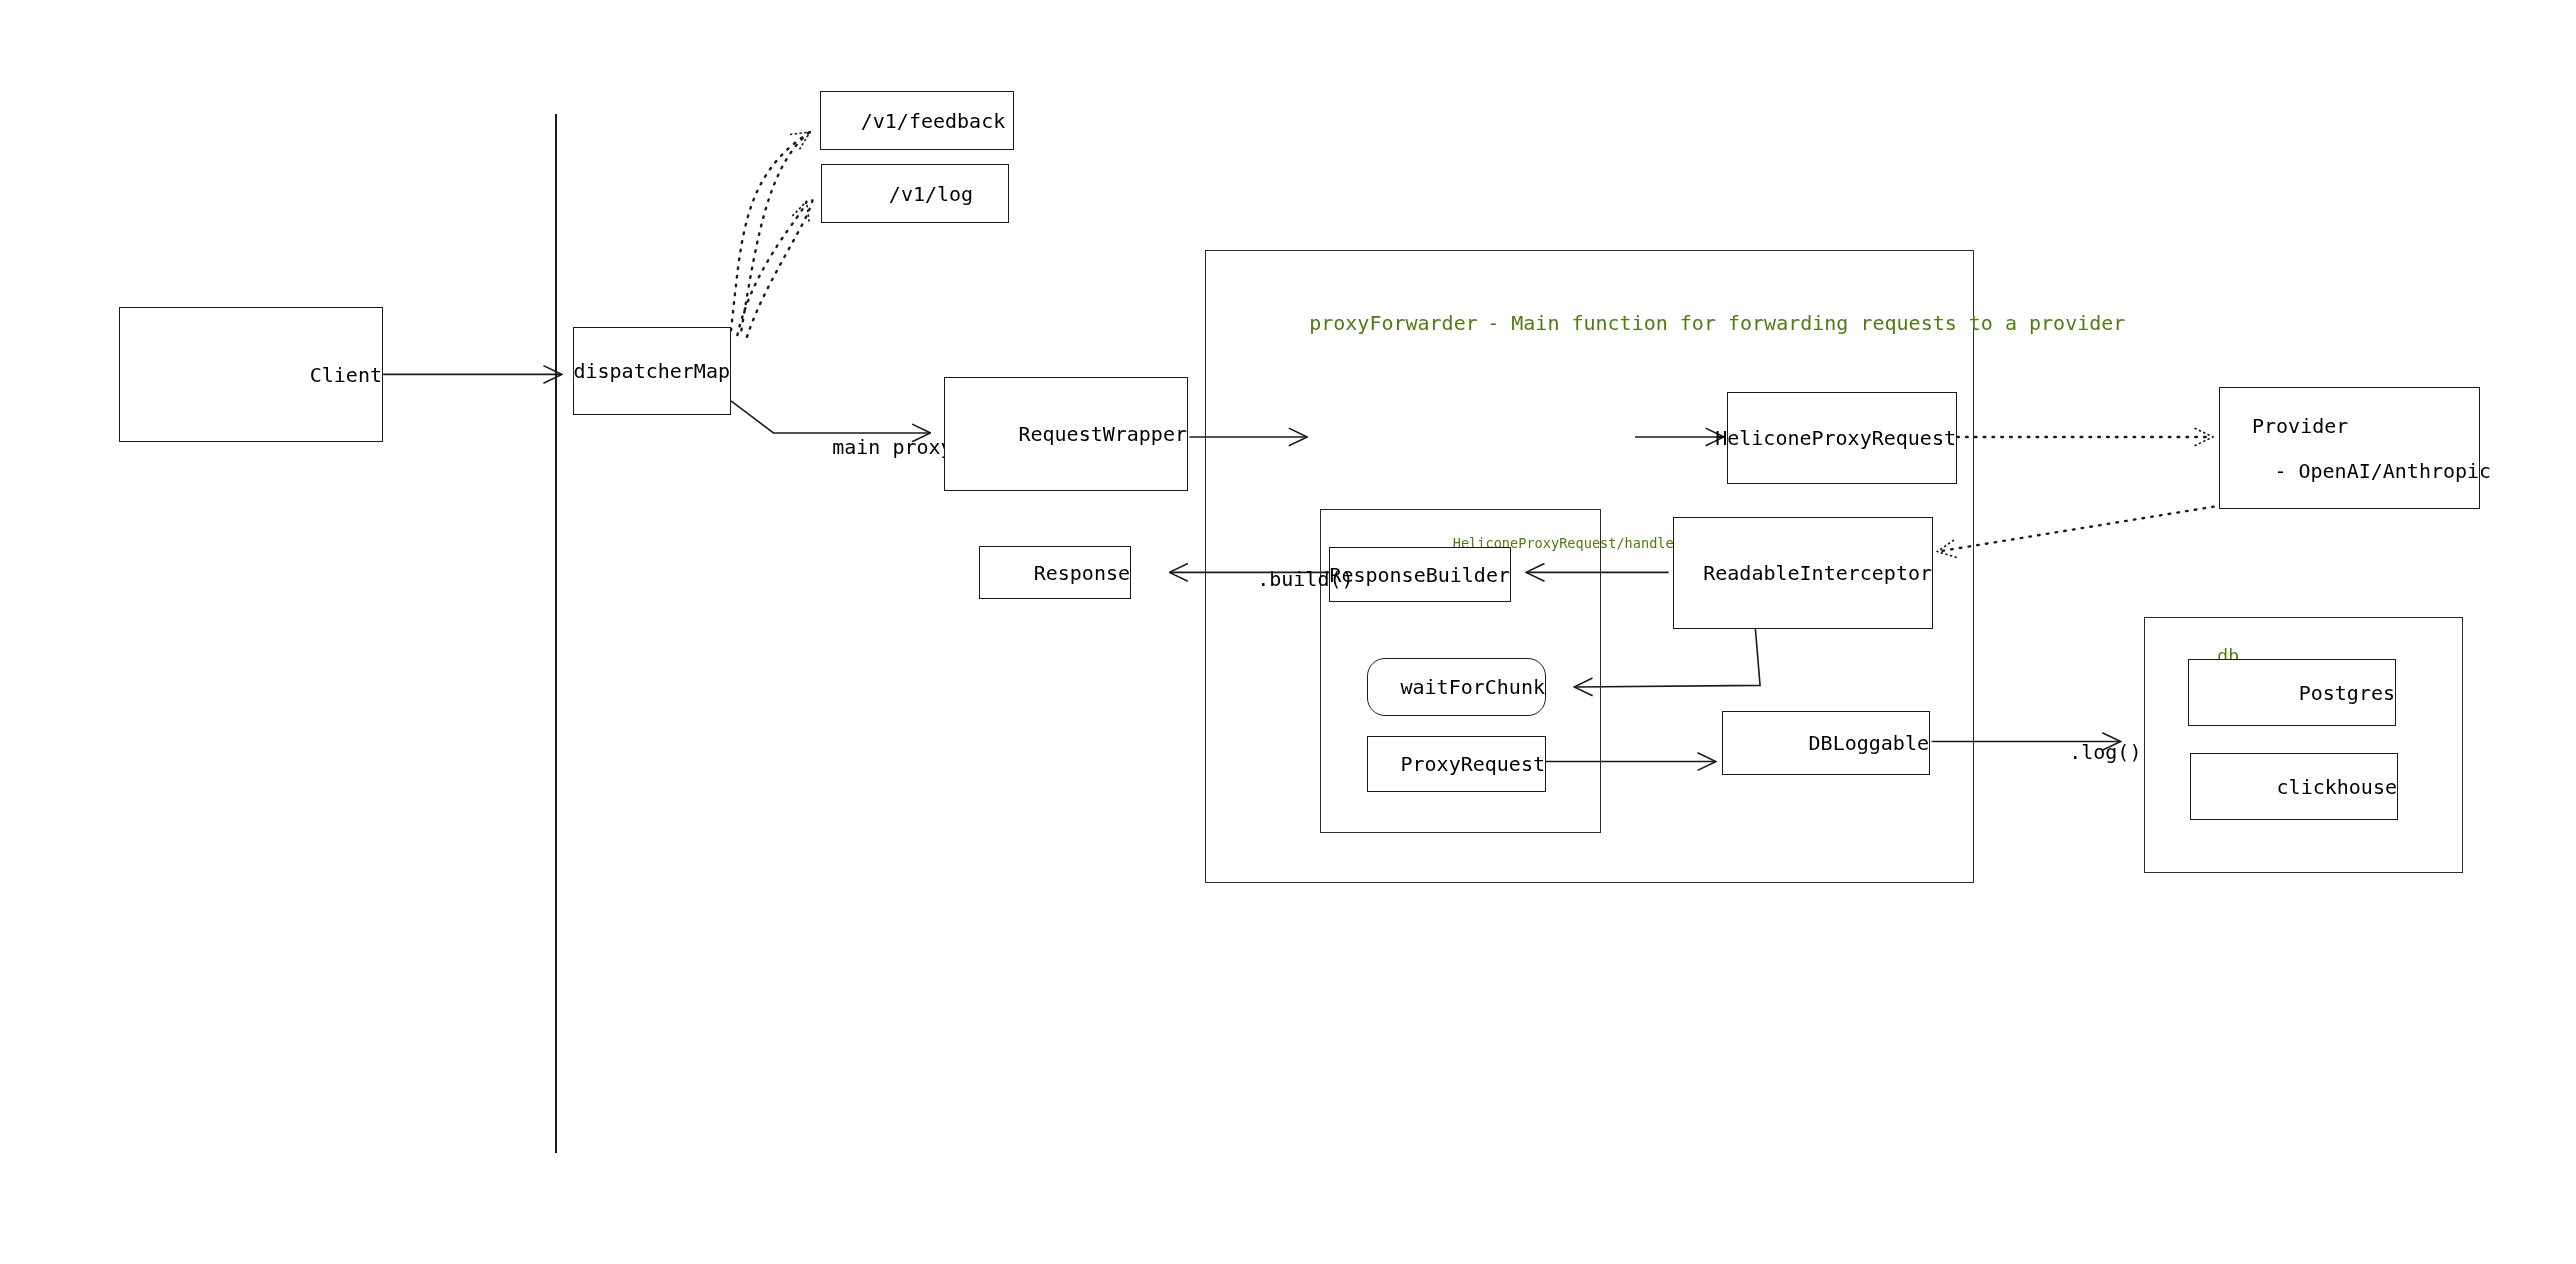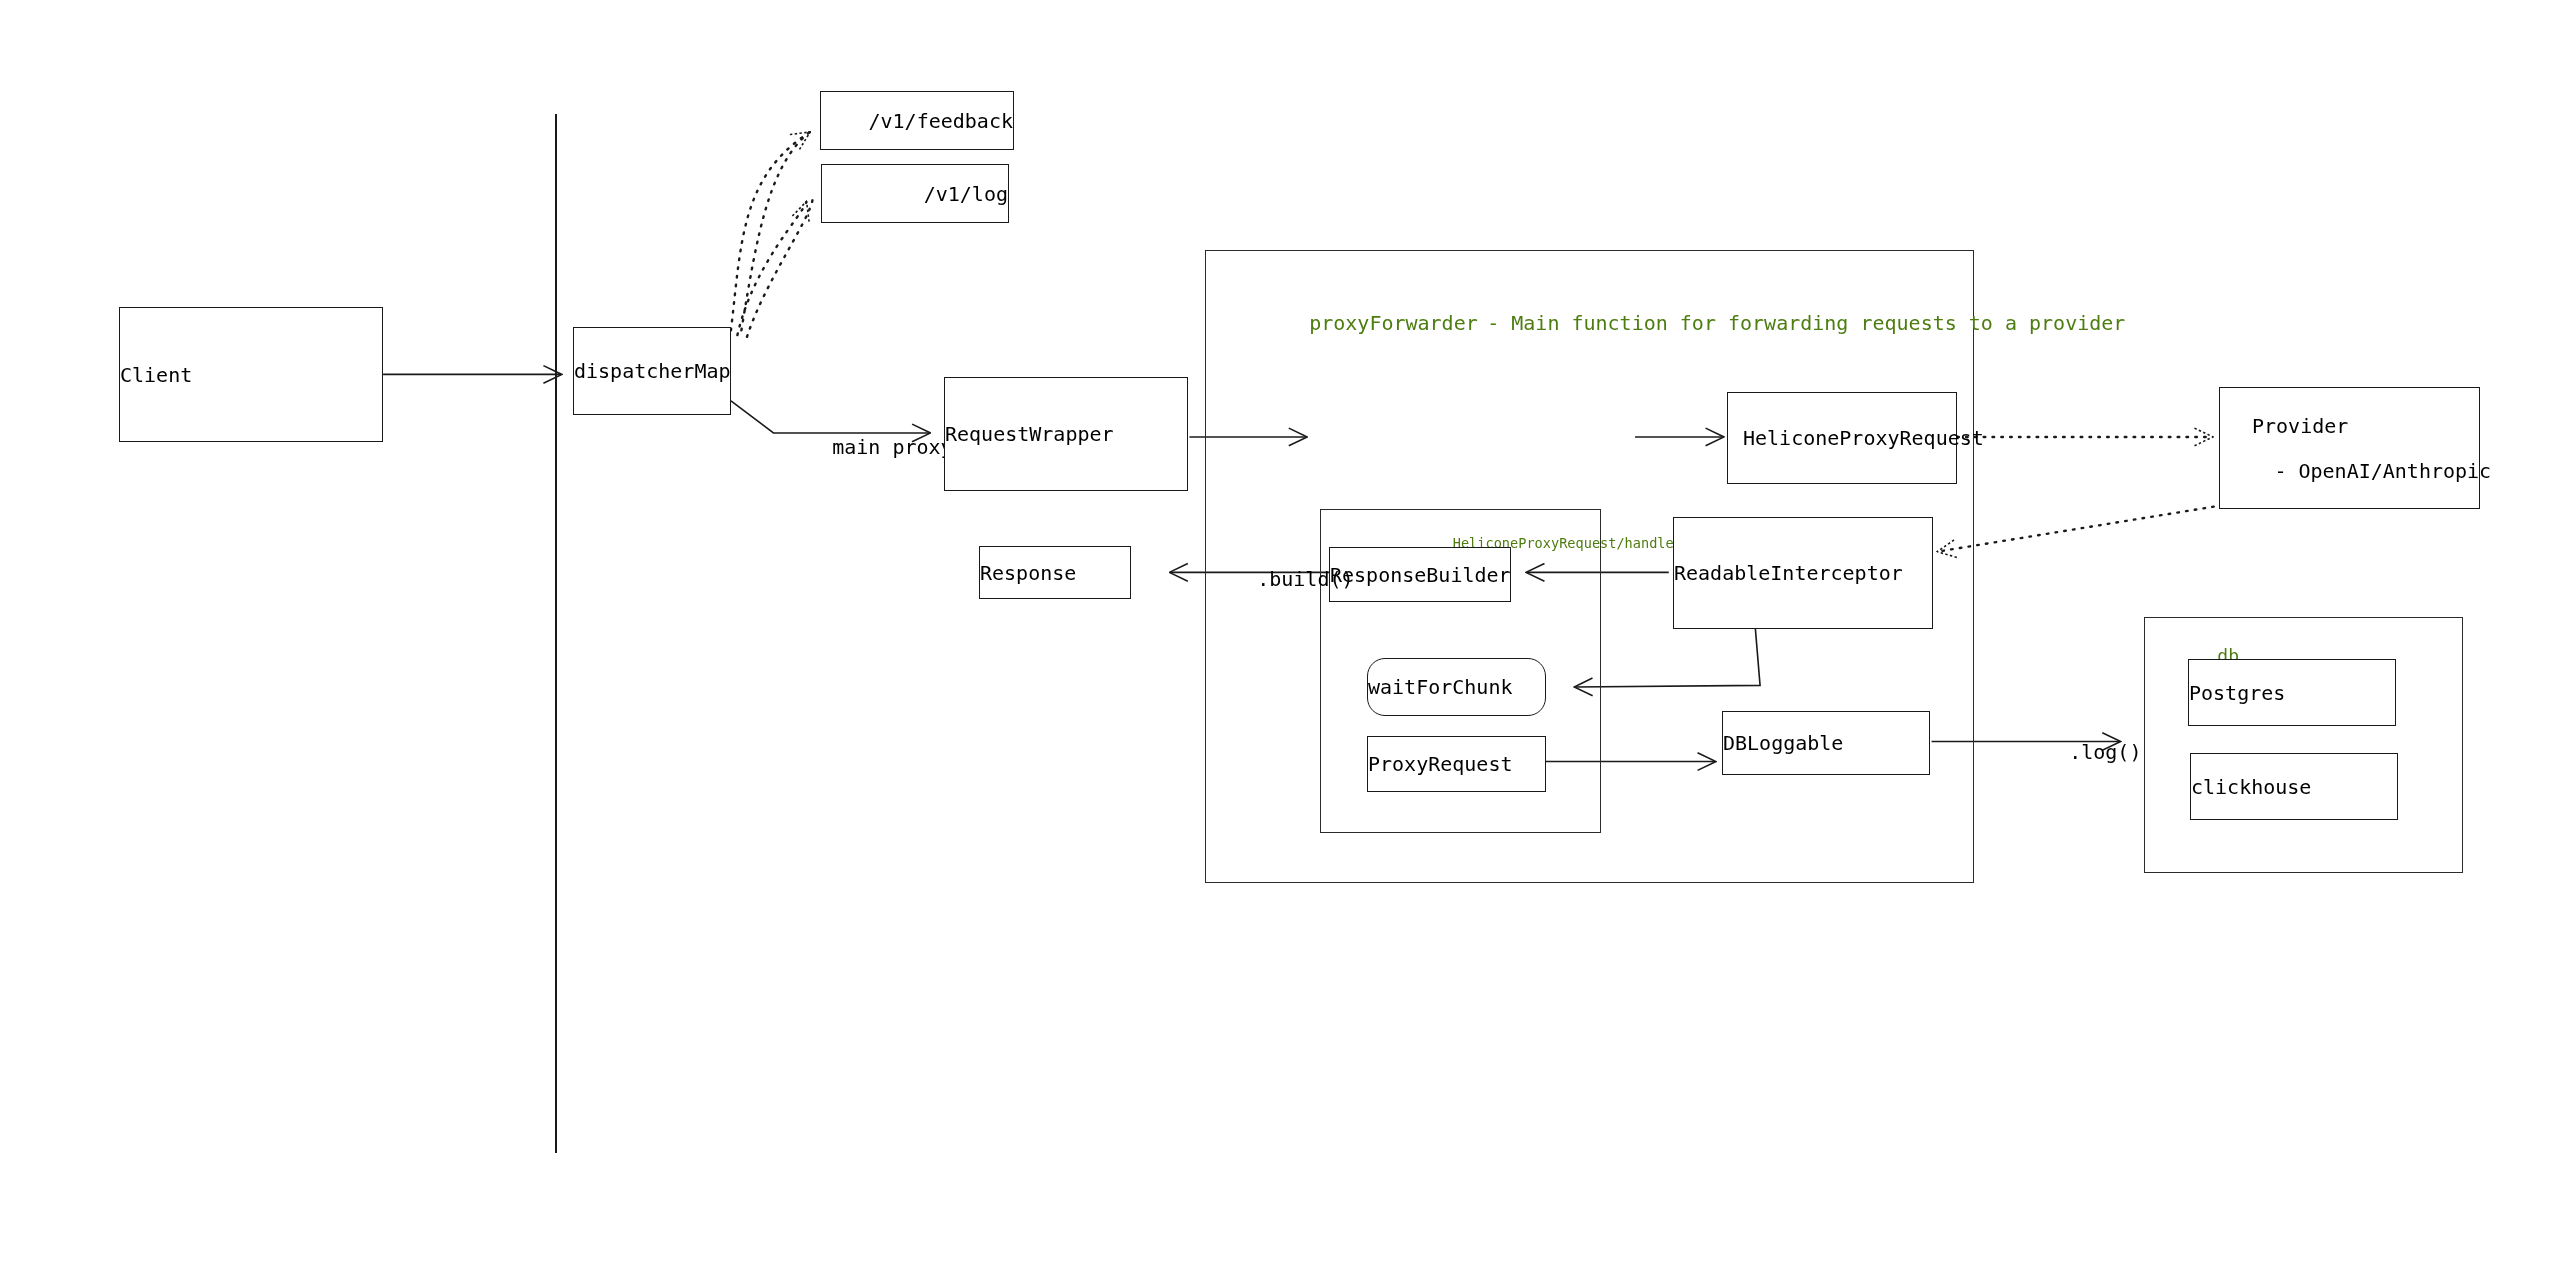--- a/index.html
+++ b/index.html
@@ -31,29 +31,29 @@
     pointer-events: none;
   }
 
   .node {
     position: absolute;
     box-sizing: border-box;
     background: #ffffff;
     border: 1.6px solid #1a1a1a;
     display: flex;
     align-items: center;
-    justify-content: flex-start;
+    justify-content: flex-end;
     font-size: 20px;
     letter-spacing: 0px;
     white-space: pre;
     color: #000000;
   }
 
   .node.left-pad {
-    justify-content: flex-end;
+    justify-content: center;
     padding-left: 32px;
   }
 
   
   .group {
     position: absolute;
     box-sizing: border-box;
     background: transparent;
     border: 1.6px solid #2b2b2b;
   }

